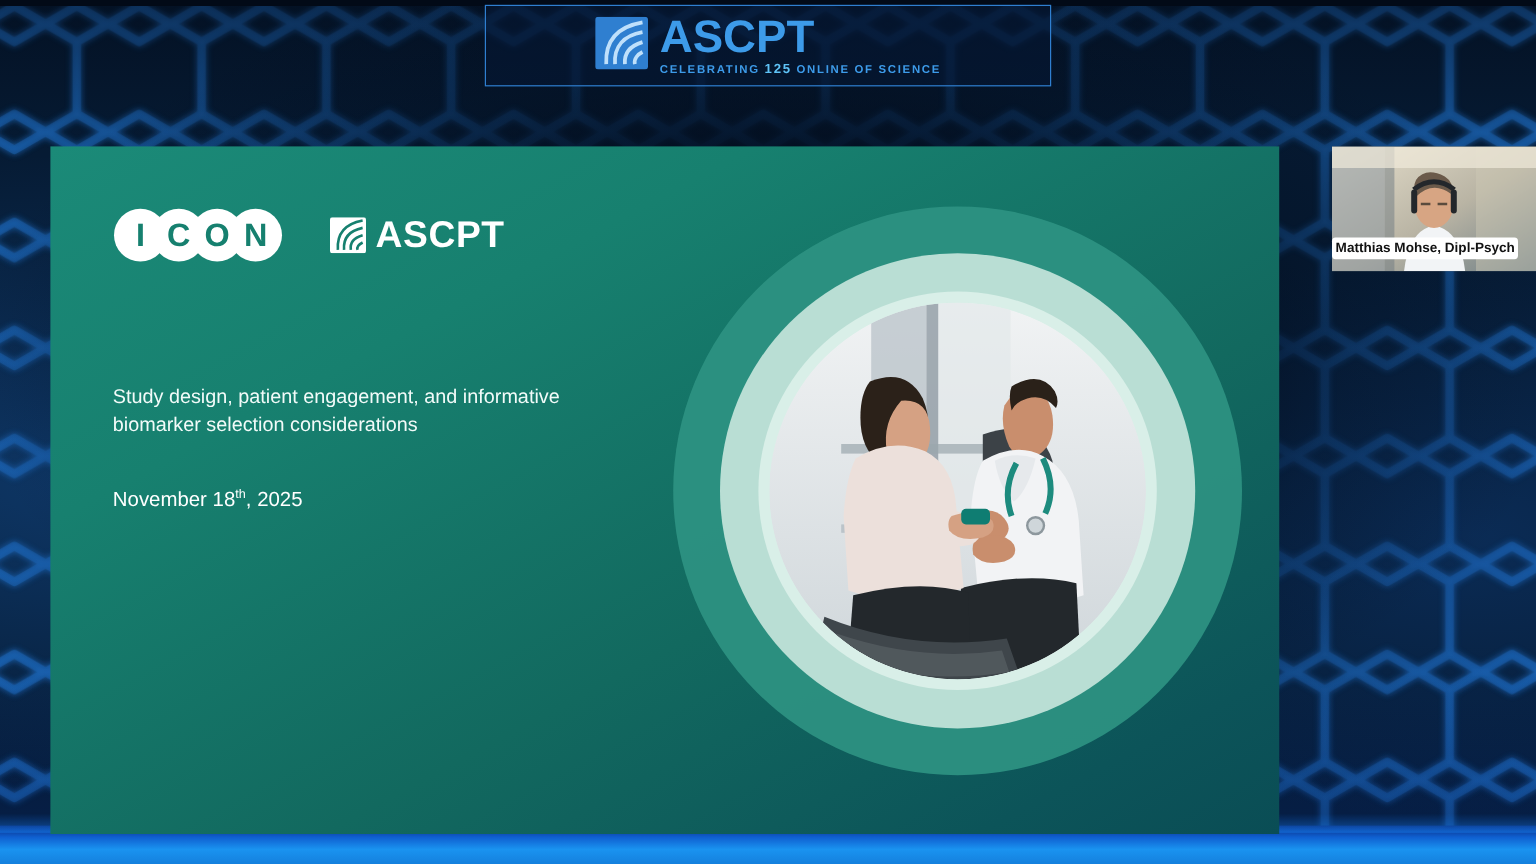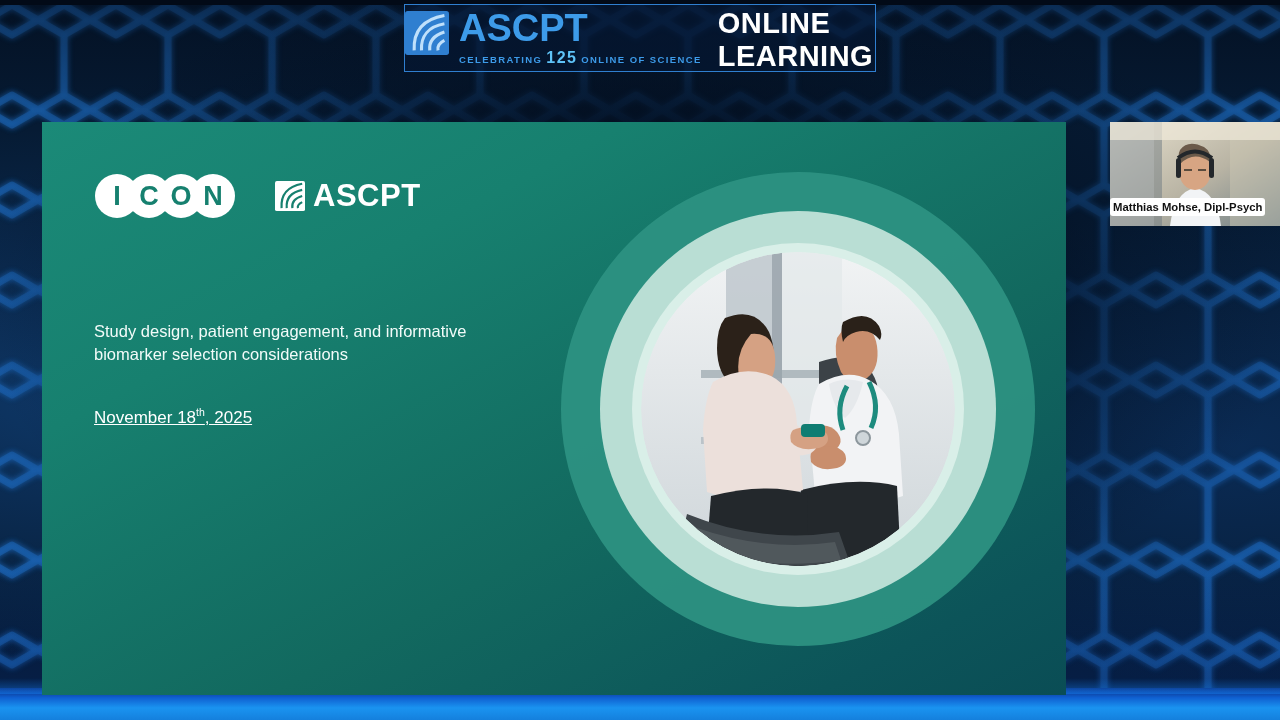--- a/index.html
+++ b/index.html
@@ -25,21 +25,21 @@
 
   
   #banner { position:absolute; left:404px; top:4px; width:472px; height:68px;
      border:1.5px solid #2f7fd0; background:rgba(5,24,52,0.55);
      display:flex; align-items:center; justify-content:center; gap:12px; }
   #banner-inner { display:flex; align-items:flex-start; gap:10px; }
   #ascpt-mark-hdr { width:44px; height:44px; position:relative; flex:0 0 auto; margin-top:2px;}
   #ascpt-hdr-text { display:flex; flex-direction:column; }
   #ascpt-word { font-size:38px; font-weight:bold; color:#3d9be9; letter-spacing:0px; line-height:38px; }
   #ascpt-tag { font-size:9.5px; font-weight:bold; color:#3d9be9; letter-spacing:1.4px; margin-top:2px; white-space:nowrap;}
-  #ascpt-tag .n125 { color:#5fc3f7; font-size:16px; }
+  #ascpt-tag .n125 { color:#5fc3f7; font-size:11px; }
   #online-learning { font-size:29px; font-weight:bold; color:#ffffff; letter-spacing:0.5px; margin-left:4px; margin-top:4px;}
 
   
   #slide { position:absolute; left:42px; top:122px; width:1024px; height:573px;
      background:linear-gradient(152deg, #1b8a78 0%, #17806f 28%, #12695f 62%, #0c5459 88%, #0a4d55 100%);
      overflow:hidden; }
 
   
   #logo-row { position:absolute; left:53px; top:52px; display:flex; align-items:center; gap:42px; }
   #icon-logo { position:relative; width:138px; height:44px; }
@@ -47,21 +47,21 @@
      background:#ffffff; display:flex; align-items:center; justify-content:center;
      color:#16806f; font-size:27px; font-weight:bold; font-family:"Liberation Sans", sans-serif; }
   #ascpt-logo { display:flex; align-items:center; gap:8px; }
   #ascpt-mark-slide { width:30px; height:30px; position:relative; }
   #ascpt-slide-word { font-size:31px; font-weight:bold; color:#ffffff; letter-spacing:0.5px; }
 
   
   #text-block { position:absolute; left:52px; top:190px; width:440px; }
   #slide-title { font-size:25.5px; font-weight:bold; color:#ffffff; line-height:33.5px; letter-spacing:-0.1px; }
   #slide-subtitle { margin-top:8px; font-size:16.5px; color:#f2fbf9; line-height:23px; font-weight:400; }
-  #slide-date { margin-top:40px; font-size:17px; color:#ffffff;text-decoration:underline; }
+  #slide-date { margin-top:40px; font-size:17px; color:#ffffff; }
   #slide-date sup { font-size:10.5px; vertical-align:super; }
 
   
   #circle-wrap { position:absolute; left:486px; top:18px; width:540px; height:540px; }
   .ring { position:absolute; border-radius:50%; }
   #ring-outer { left:33px; top:32px; width:474px; height:474px; background:#2e9382; opacity:0.92; }
   #ring-mint { left:72px; top:71px; width:396px; height:396px; background:#b9ded4; }
   #ring-inner-tint { left:104px; top:103px; width:332px; height:332px; background:#d9efe8; }
   #photo { left:113px; top:112px; width:314px; height:314px; overflow:hidden; position:absolute; border-radius:50%; }
 
@@ -122,21 +122,20 @@
     </svg>
     <div id="ascpt-hdr-text">
       <div id="ascpt-word">ASCPT</div>
       <div id="ascpt-tag">
         <span>CELEBRATING</span>
         <span class="n125">125</span>
         <span>ONLINE OF SCIENCE</span>
       </div>
     </div>
   </div>
-  <div id="online-learning">ONLINE LEARNING</div>
 </div>
 
 <div id="slide">
 
   <div id="logo-row">
     <div id="icon-logo">
       <div class="icon-circle" style="left:0px;">I</div>
       <div class="icon-circle" style="left:32px;">C</div>
       <div class="icon-circle" style="left:64px;">O</div>
       <div class="icon-circle" style="left:96px;">N</div>

